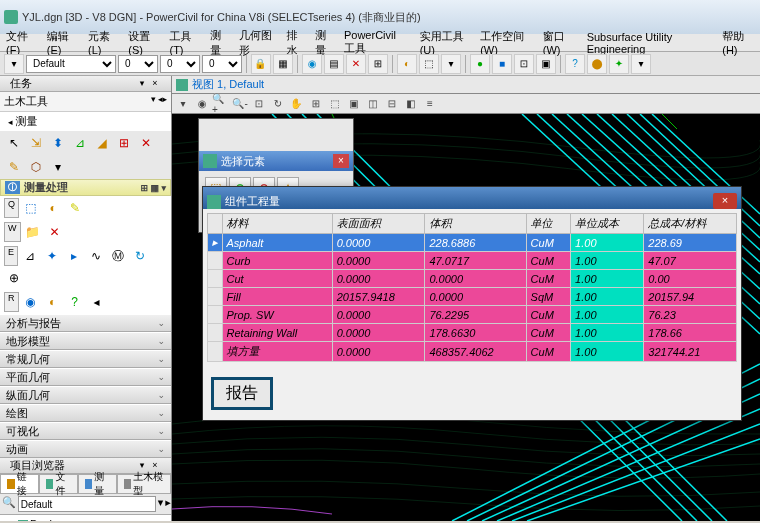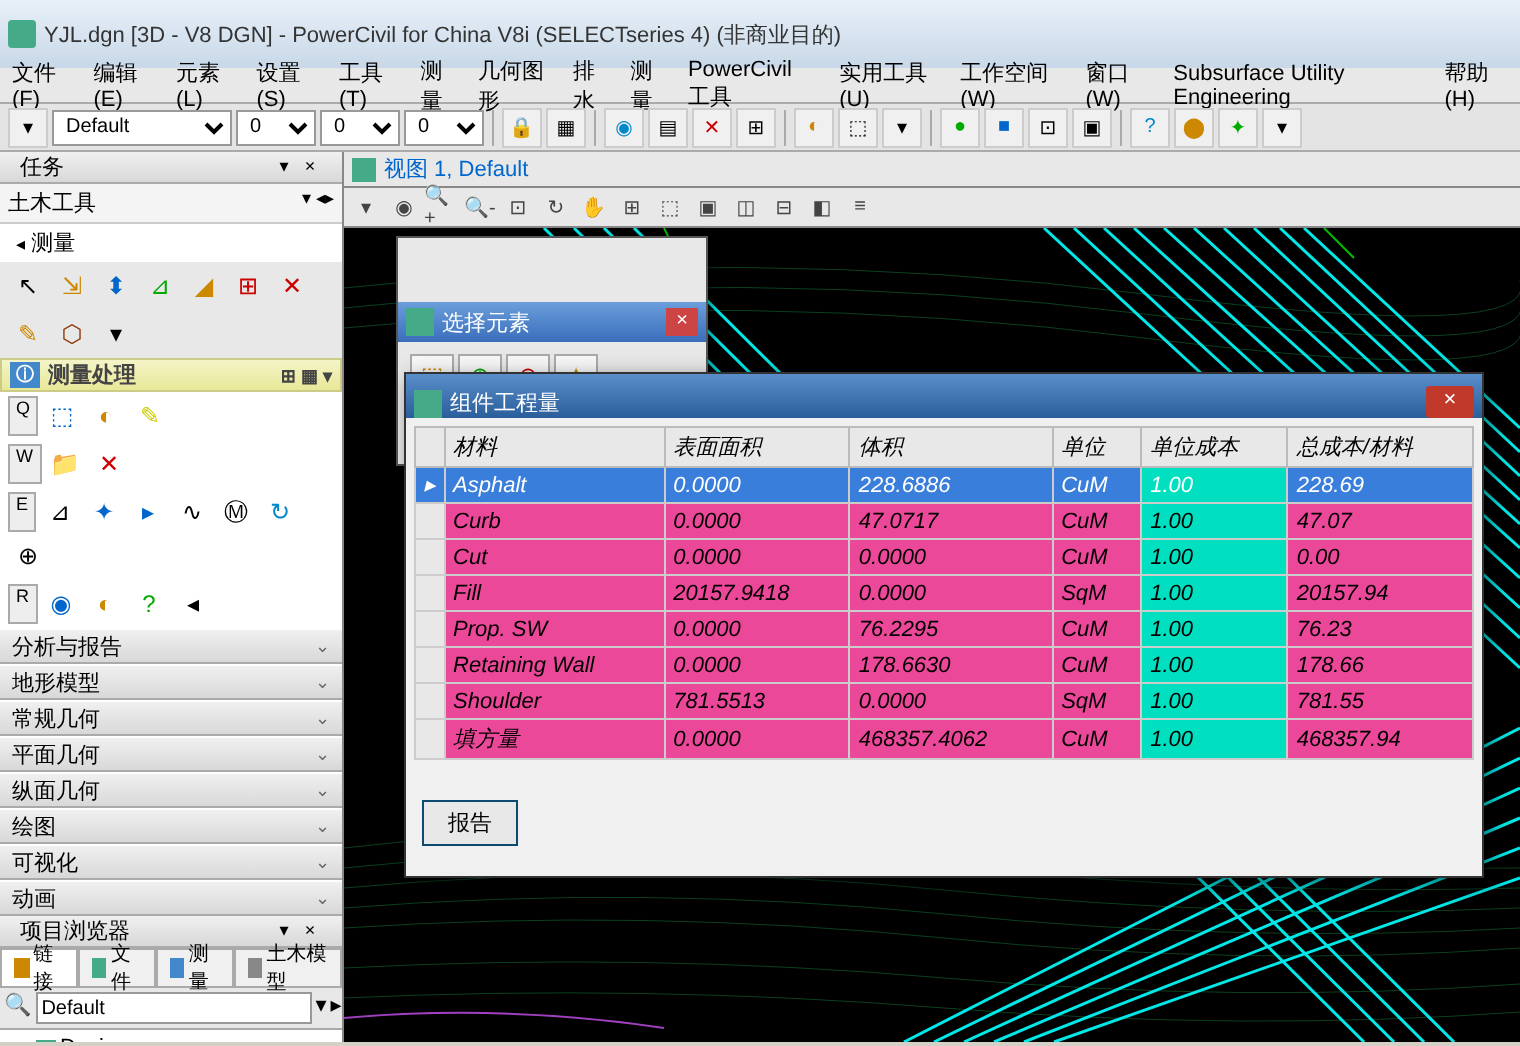--- a/index.html
+++ b/index.html
@@ -43,21 +43,21 @@
 .modal-title .mt-left { display:flex; align-items:center; gap:4px; }
 .modal-title .mt-ico { width:14px; height:14px; background:#4a8; }
 .modal-close { width:24px; height:16px; background:#c0392b; color:#fff; text-align:center; border-radius:2px; font-size:11px; line-height:15px; cursor:default; }
 table.data { width:100%; border-collapse:collapse; font-size:11px; background:#ec4899;font-style:italic; }
 table.data th { background:#e8e8e8; border:1px solid #bbb; padding:2px 4px; text-align:left; font-weight:normal; height:18px; }
 table.data td { border:1px solid #ccc; padding:2px 4px; height:18px; }
 table.data tr.sel td { background:#3a7edb; color:#fff; }
 .row-marker { width:14px; background:#e8e8e8; border:1px solid #bbb; }
 .hl-cell { background:#00e0c0 !important; color:#000; }
 .modal-footer { padding:8px; display:flex; justify-content:space-between; align-items:center; height:54px; }
-.btn { padding:3px 12px; background:#e8e8e8; border:1px solid #0c4a6e; font-size:11px; }
+.btn { padding:3px 12px; background:#e8e8e8; border:3px solid #0c4a6e; font-size:16px; }
 .ft-right { font-size:11px; }
 .ft-right div { display:flex; gap:6px; margin-bottom:4px; justify-content:flex-end; align-items:center; }
 .ft-right input { width:70px; border:1px solid #999; height:16px; font-size:10px; padding:0 2px; }
 .proj-tabs { display:flex; height:20px; background:#e8e8e8; border-bottom:1px solid #aaa; }
 .proj-tab { padding:2px 6px; border:1px solid #aaa; border-bottom:none; background:#f0f0f0; font-size:10px; display:flex; align-items:center; gap:2px; }
 .proj-tab.active { background:#fff; }
 .proj-search { display:flex; padding:2px; gap:2px; border-bottom:1px solid #aaa; }
 .proj-search input { flex:1; border:1px solid #999; height:16px; font-size:10px; padding:0 2px; }
 .ico-square { display:inline-block; width:10px; height:10px; }
 </style>
@@ -405,35 +405,26 @@
                 <td class="row-marker"></td>
                 <td>Retaining Wall</td>
                 <td>0.0000</td>
                 <td>178.6630</td>
                 <td>CuM</td>
                 <td class="hl-cell">1.00</td>
                 <td>178.66</td>
               </tr>
               <tr>
                 <td class="row-marker"></td>
-                <td>Shoulder</td>
-                <td>781.5513</td>
-                <td>0.0000</td>
-                <td>SqM</td>
-                <td class="hl-cell">1.00</td>
-                <td>781.55</td>
-              </tr>
-              <tr>
-                <td class="row-marker"></td>
                 <td>填方量</td>
                 <td>0.0000</td>
                 <td>468357.4062</td>
                 <td>CuM</td>
                 <td class="hl-cell">1.00</td>
-                <td>468357.94</td>
+                <td>321744.21</td>
               </tr>
             </tbody>
         </table>
       </div>
       <div class="modal-footer">
         <button class="btn">报告</button>
       </div>
     </div>
 
   </div>

